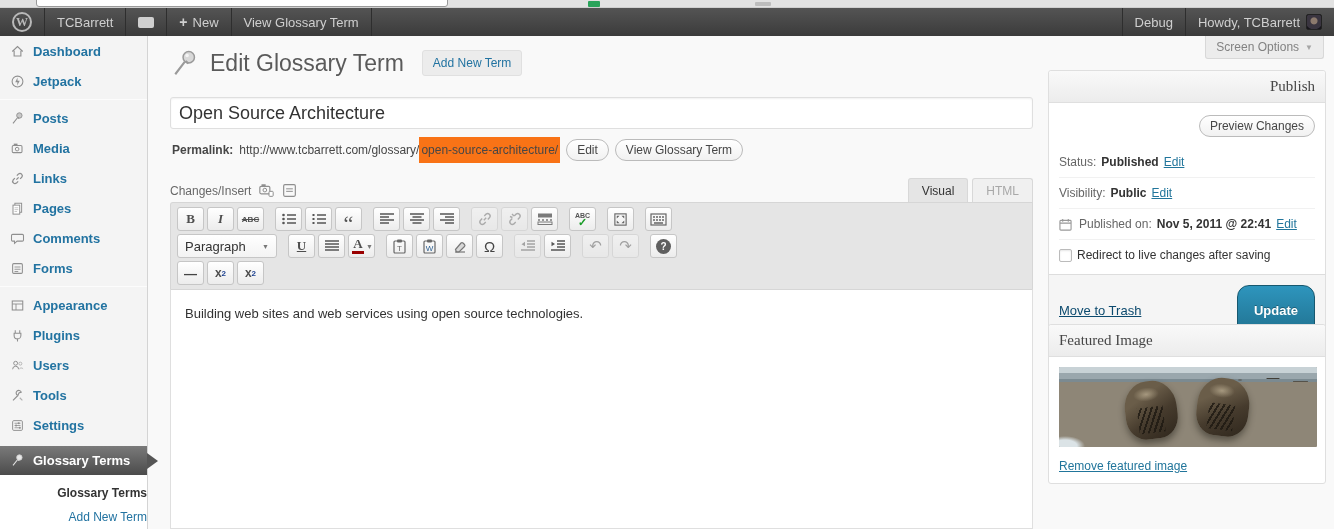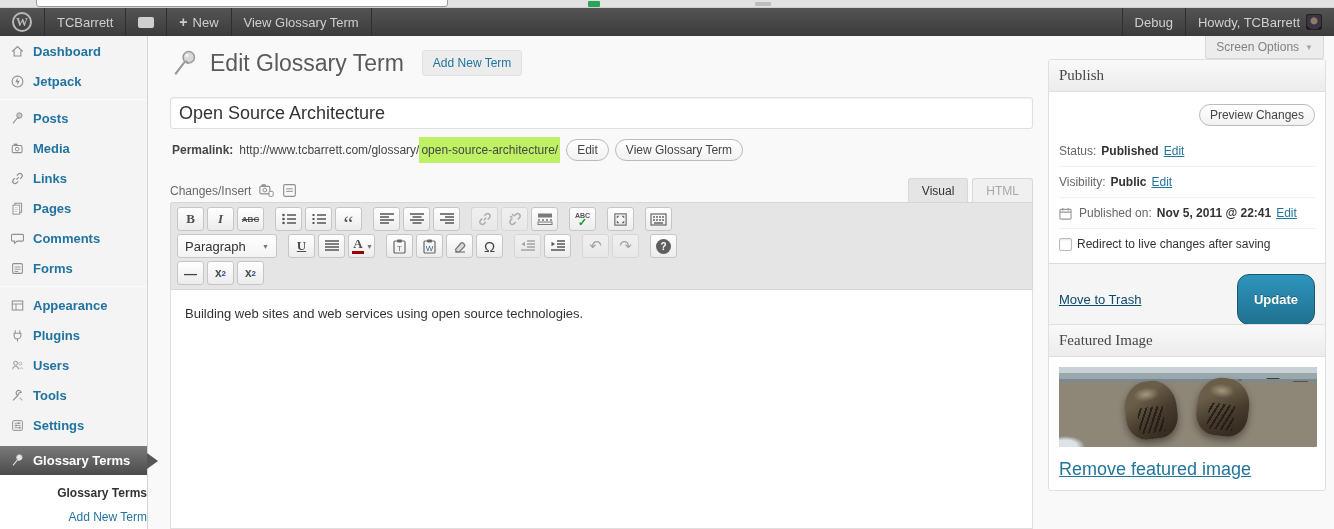--- a/index.html
+++ b/index.html
@@ -52,21 +52,21 @@
   .main { position:absolute; left:170px; top:36px; width:863px; bottom:0; }
   .page-header { position:absolute; left:0; top:10px; height:34px; display:flex; align-items:center; gap:10px; }
   .page-title { font-size:23px; color:#5a5a5a; }
   .add-new-btn { margin-left:8px; background:#ececec; border:1px solid #e0e0e0; border-radius:3px; color:#2273a1; font-size:12px; padding:5px 10px; cursor:pointer; }
 
   .title-input { position:absolute; left:0; top:61px; width:100%; height:32px; border:1px solid #dfdfdf; border-radius:3px;
     background:#fff; font-family:"Liberation Sans",sans-serif; font-size:18px; color:#333; padding:0 8px; box-shadow:inset 0 1px 2px rgba(0,0,0,.06); }
 
   .permalink-row { position:absolute; left:2px; top:103px; display:flex; align-items:center; gap:6px; font-size:12px; color:#464646; }
   .permalink-row .plabel { font-weight:bold; }
-  .permalink-row .slug { background:#bef264; padding:6px 2px;margin-top:36px; }
+  .permalink-row .slug { background:#f97316; padding:6px 2px;margin-top:36px; }
   .pill-btn { background:linear-gradient(#ffffff,#f1f1f1); border:1px solid #bbb; border-radius:11px; color:#464646;
     font-size:12px; padding:3px 10px; cursor:pointer; white-space:nowrap; }
 
   
   .editor { position:absolute; left:0; top:140px; width:100%; bottom:0; display:flex; flex-direction:column; }
   .media-row { display:flex; align-items:flex-end; height:26px; }
   .media-left { display:flex; align-items:center; gap:7px; font-size:12px; color:#686868; padding-bottom:4px; }
   .tabs { margin-left:auto; display:flex; }
   .tab { padding:5px 13px 4px; font-size:12px; border:1px solid #d8d8d8; border-bottom:none; border-radius:3px 3px 0 0; margin-left:4px; cursor:pointer; }
   .tab.active { background:#e5e5e5; color:#333; }
@@ -98,38 +98,38 @@
   .tb-sub span.base,.tb-sup span.base { font-weight:bold; font-size:12px; }
   .tb-sub sub,.tb-sup sup { font-size:8px; color:#1a3f8f; font-weight:bold; }
   .tb-hr { font-weight:bold; color:#444; }
 
   .editor-content { flex:1 1 auto; background:#fff; border:1px solid #dfdfdf; border-top:1px solid #d6d6d6; padding:16px 14px; font-size:13px; color:#333; }
 
   
   .postbox { position:absolute; left:1048px; width:278px; background:#fff; border:1px solid #dfdfdf; border-radius:3px; z-index:4; }
   .postbox h3 { font-family:"Liberation Serif",serif; font-weight:normal; font-size:15px; color:#464646;
     padding:7px 10px; background:linear-gradient(#f9f9f9,#ececec); border-bottom:1px solid #dfdfdf; border-radius:3px 3px 0 0; cursor:pointer; }
-  #publish-box { top:59px; }
+  #publish-box { top:70px;text-align:right; }
   #featured-box { top:324px; }
   .pb-inside { padding:6px 10px 0; font-size:12px; color:#666; }
   .pb-row { padding:8px 0; border-bottom:1px solid #f1f1f1; display:flex; align-items:center; gap:5px; }
   .pb-row.no-line { border-bottom:none; }
   .pb-row b { color:#333; }
   .pb-row .edit-link { color:#21759b; text-decoration:underline; cursor:pointer; }
   .preview-row { display:flex; justify-content:flex-end; padding:6px 0 10px; }
   .cal-ico { display:inline-block; margin-right:2px; }
   .checkbox { width:13px; height:13px; background:#fff; border:1px solid #bbb; border-radius:2px; box-shadow:inset 0 1px 2px rgba(0,0,0,.1); cursor:pointer; }
   .pb-footer { margin-top:4px; background:#f5f5f5; border-top:1px solid #ddd; border-radius:0 0 3px 3px;
     padding:10px; display:flex; align-items:center; justify-content:space-between; }
   .trash-link { color:#0c4a6e; font-size:13px; text-decoration:underline; cursor:pointer; }
   .update-btn { background:linear-gradient(#2e95bd,#20718f); border:1px solid #17586f; border-radius:12px;
     color:#fff; font-weight:bold; font-size:13px; padding:17px 16px; cursor:pointer; text-shadow:0 -1px 0 rgba(0,0,0,.3); }
 
   
-  .fi-inside { padding:10px; font-size:18px; }
+  .fi-inside { padding:10px; font-size:12px; }
   .featured-photo { position:relative; width:258px; height:80px; overflow:hidden; border-radius:1px; cursor:pointer;
     background-color:#8e8677;
     background-image:
       radial-gradient(circle at 12% 35%, #d8d2c6 0 2px, rgba(0,0,0,0) 3px),
       radial-gradient(circle at 30% 70%, #5f584d 0 3px, rgba(0,0,0,0) 4px),
       radial-gradient(circle at 55% 45%, #cdc5b6 0 2px, rgba(0,0,0,0) 3px),
       radial-gradient(circle at 80% 80%, #d8d2c6 0 3px, rgba(0,0,0,0) 4px),
       repeating-radial-gradient(circle at 22% 40%, #bdb5a6 0 2px, #756d60 3px 6px, #9a викor 0, #9a9285 6px 8px),
       repeating-radial-gradient(circle at 68% 62%, #cfc8ba 0 2px, #665f53 3px 7px, #8a8275 7px 9px);
   }

